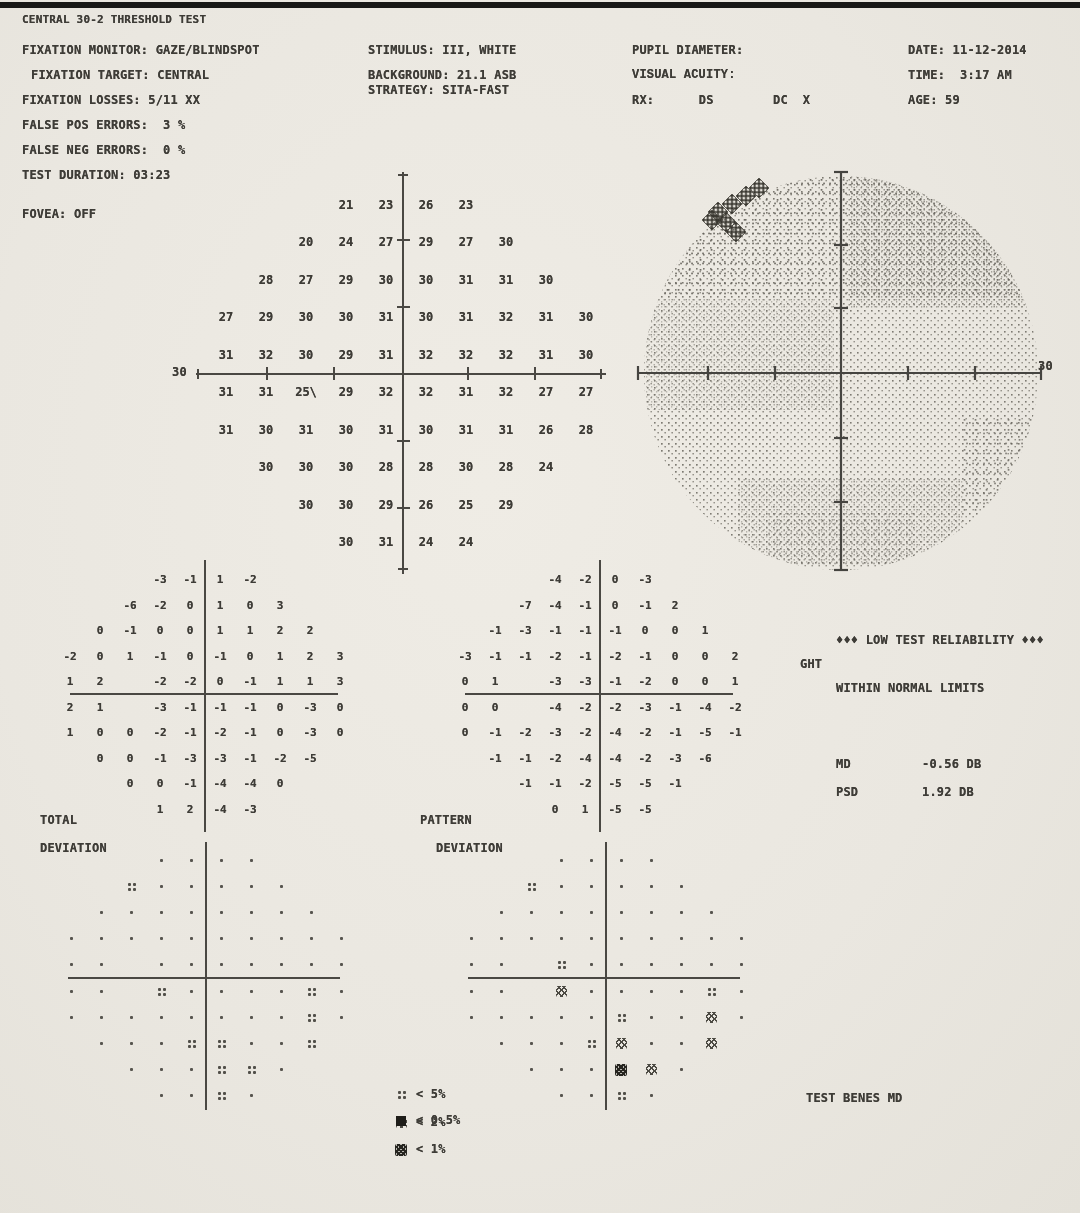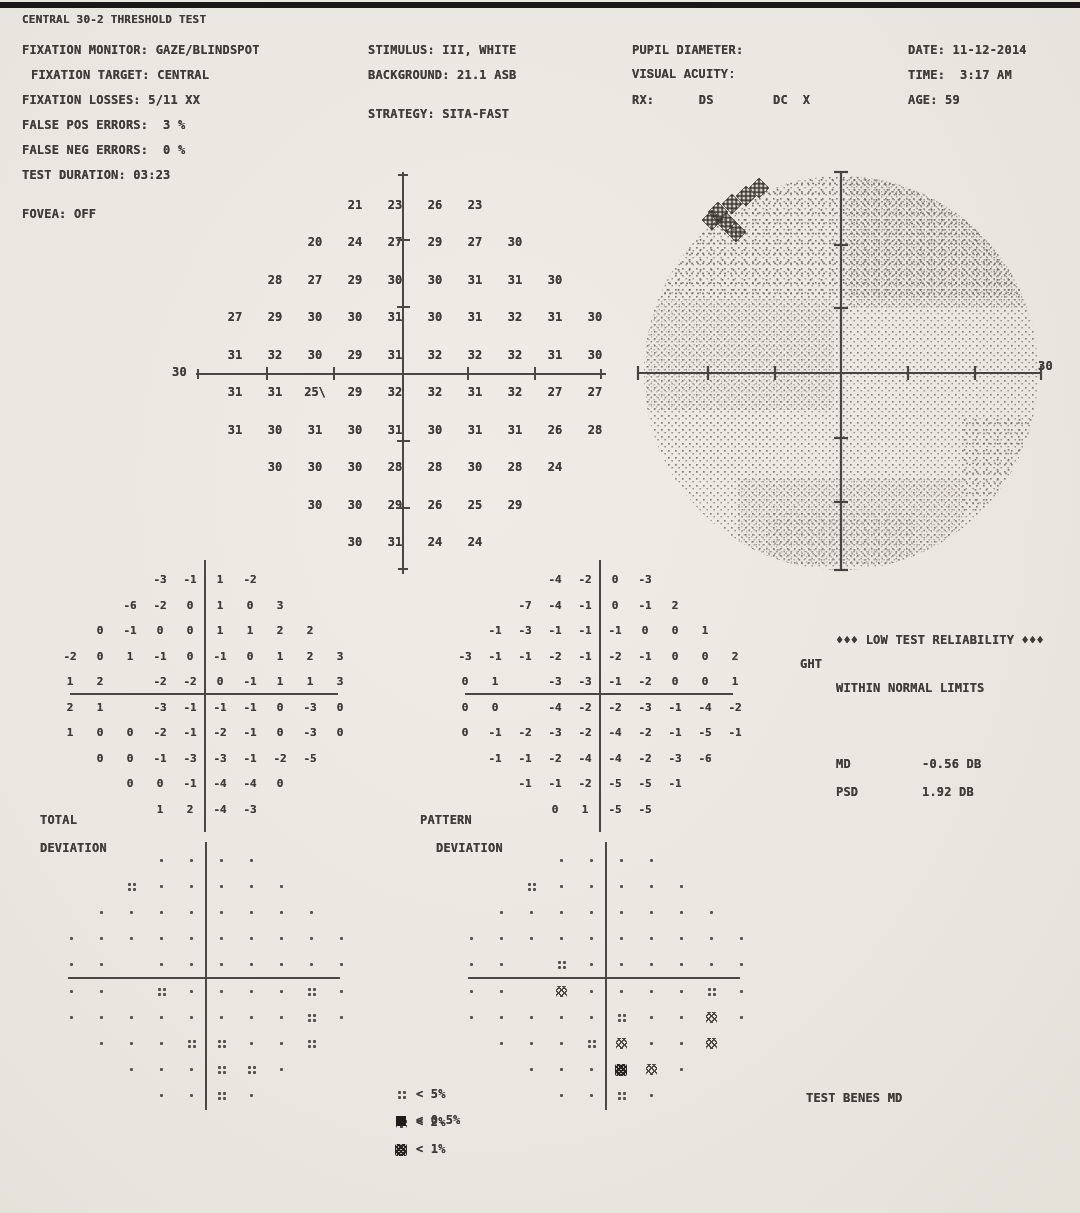--- a/index.html
+++ b/index.html
@@ -47,40 +47,40 @@
       <div class="txt" style="left: 22px; top: 44px;">FIXATION MONITOR: GAZE/BLINDSPOT</div>
       <div class="txt" style="left: 22px; top: 69px; margin-left: 9px;">FIXATION TARGET: CENTRAL</div>
       <div class="txt" style="left: 22px; top: 94px;">FIXATION LOSSES: 5/11 XX</div>
       <div class="txt" style="left: 22px; top: 119px; text-align: center;">FALSE POS ERRORS:  3 %</div>
       <div class="txt" style="left: 22px; top: 144px;">FALSE NEG ERRORS:  0 %</div>
       <div class="txt" style="left: 22px; top: 169px;">TEST DURATION: 03:23</div>
     </div>
   <div>
       <div class="txt" style="left: 368px; top: 44px;">STIMULUS: III, WHITE</div>
       <div class="txt" style="left: 368px; top: 69px;">BACKGROUND: 21.1 ASB</div>
-      <div class="txt" style="left: 368px; top: 108px; text-align: right;">STRATEGY: SITA-FAST</div>
+      <div class="txt" style="left: 368px; top: 84px; text-align: right;">STRATEGY: SITA-FAST</div>
     </div>
   <div>
       <div class="txt" style="left: 632px; top: 44px;">PUPIL DIAMETER:</div>
       <div class="txt" style="left: 632px; top: 69px; font-family: Liberation Mono, monospace;">VISUAL ACUITY:</div>
       <div class="txt" style="left: 632px; top: 94px;">RX:      DS        DC  X</div>
     </div>
   <div>
       <div class="txt" style="left: 908px; top: 44px;">DATE: 11-12-2014</div>
       <div class="txt" style="left: 908px; top: 69px;">TIME:  3:17 AM</div>
       <div class="txt" style="left: 908px; top: 94px;">AGE: 59</div>
     </div>
 
   <div class="txt" style="left:22px;top:208px">FOVEA: OFF</div>
 
   <div class="ln" style="left:196px;top:373px;width:410px;height:2px"></div>
   <div class="ln" style="left:402px;top:172px;width:2px;height:402px"></div>
   <div class="txt" style="left:172px;top:366px">30</div>
 
-  <div class="grid" style="left: 215px; top: 186px; grid-template-columns: repeat(10, 40px); grid-auto-rows: 37.5px;">
+  <div class="grid" style="left: 206px; top: 186px; grid-template-columns: repeat(10, 40px); grid-auto-rows: 37.5px;">
       <div class="gcell"></div>
       <div class="gcell"></div>
       <div class="gcell"></div>
       <div class="gcell">21</div>
       <div class="gcell">23</div>
       <div class="gcell">26</div>
       <div class="gcell">23</div>
       <div class="gcell"></div>
       <div class="gcell"></div>
       <div class="gcell"></div>

